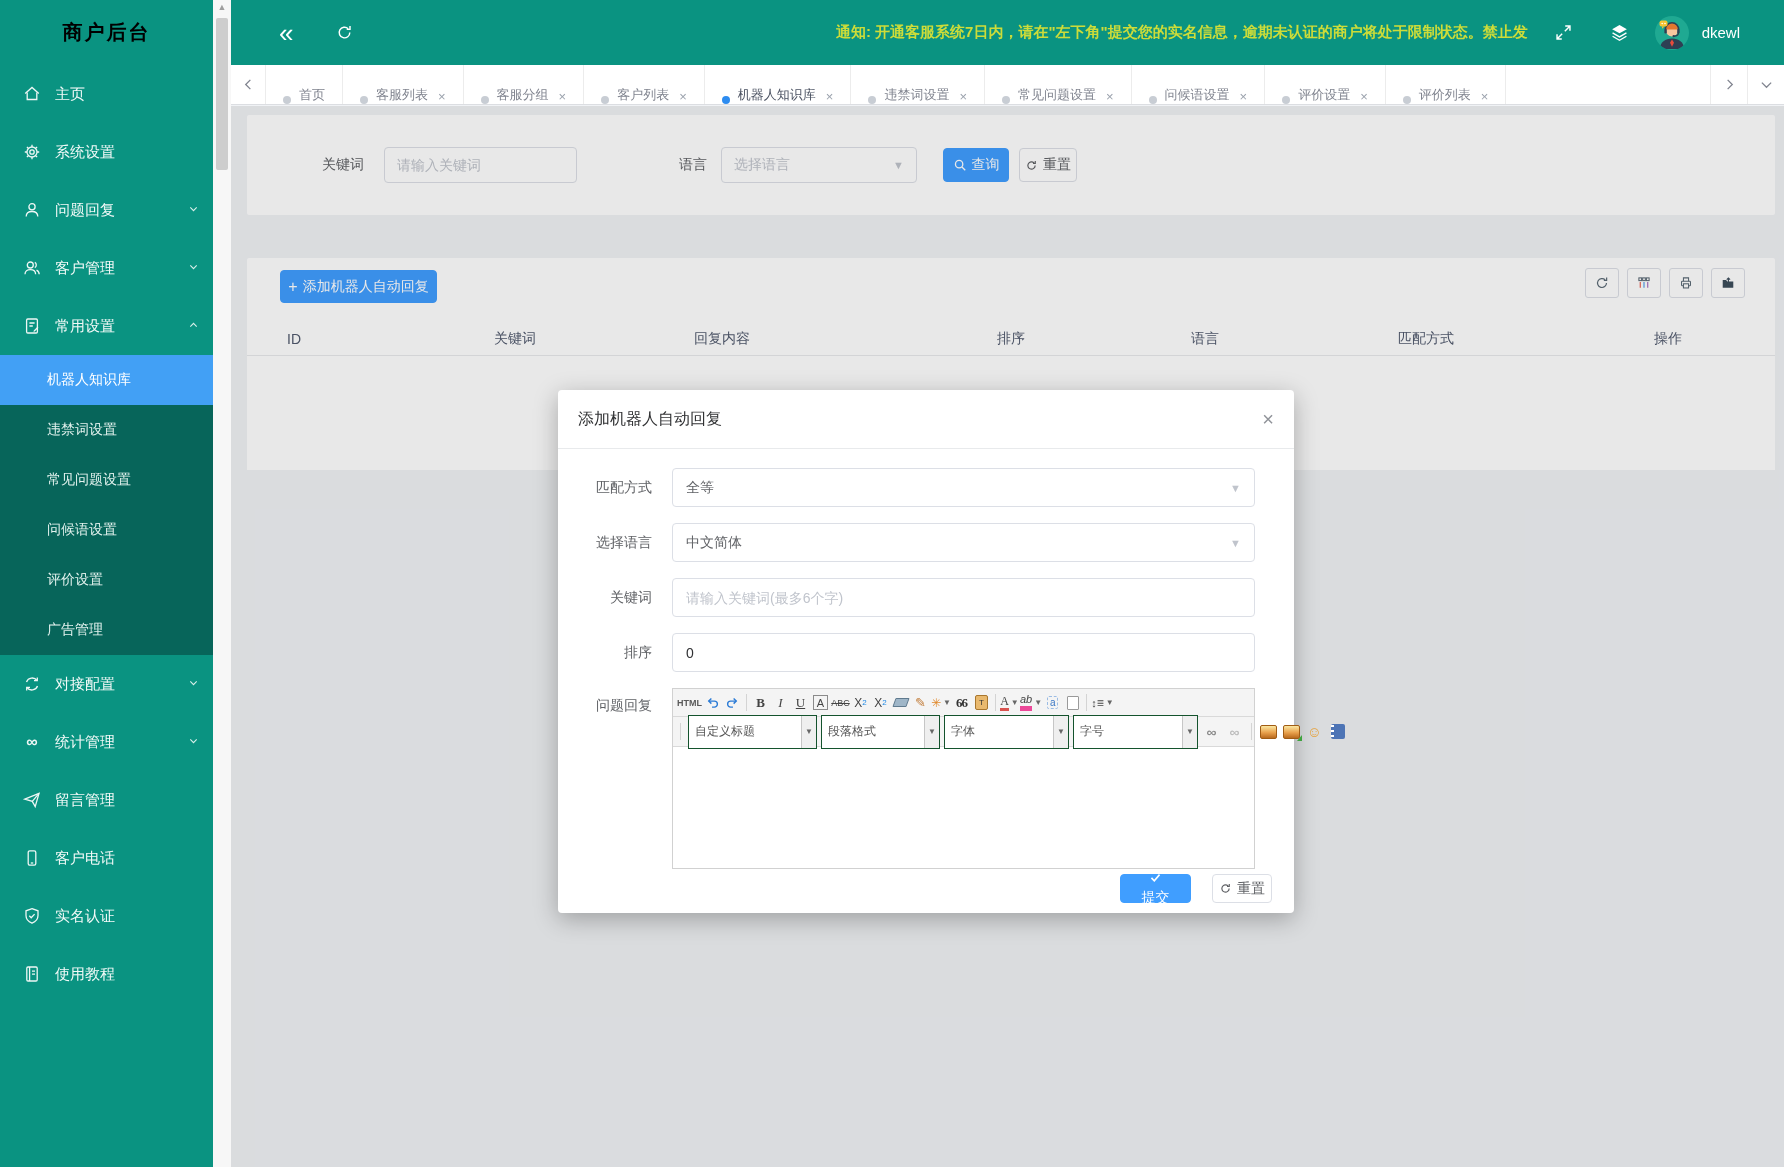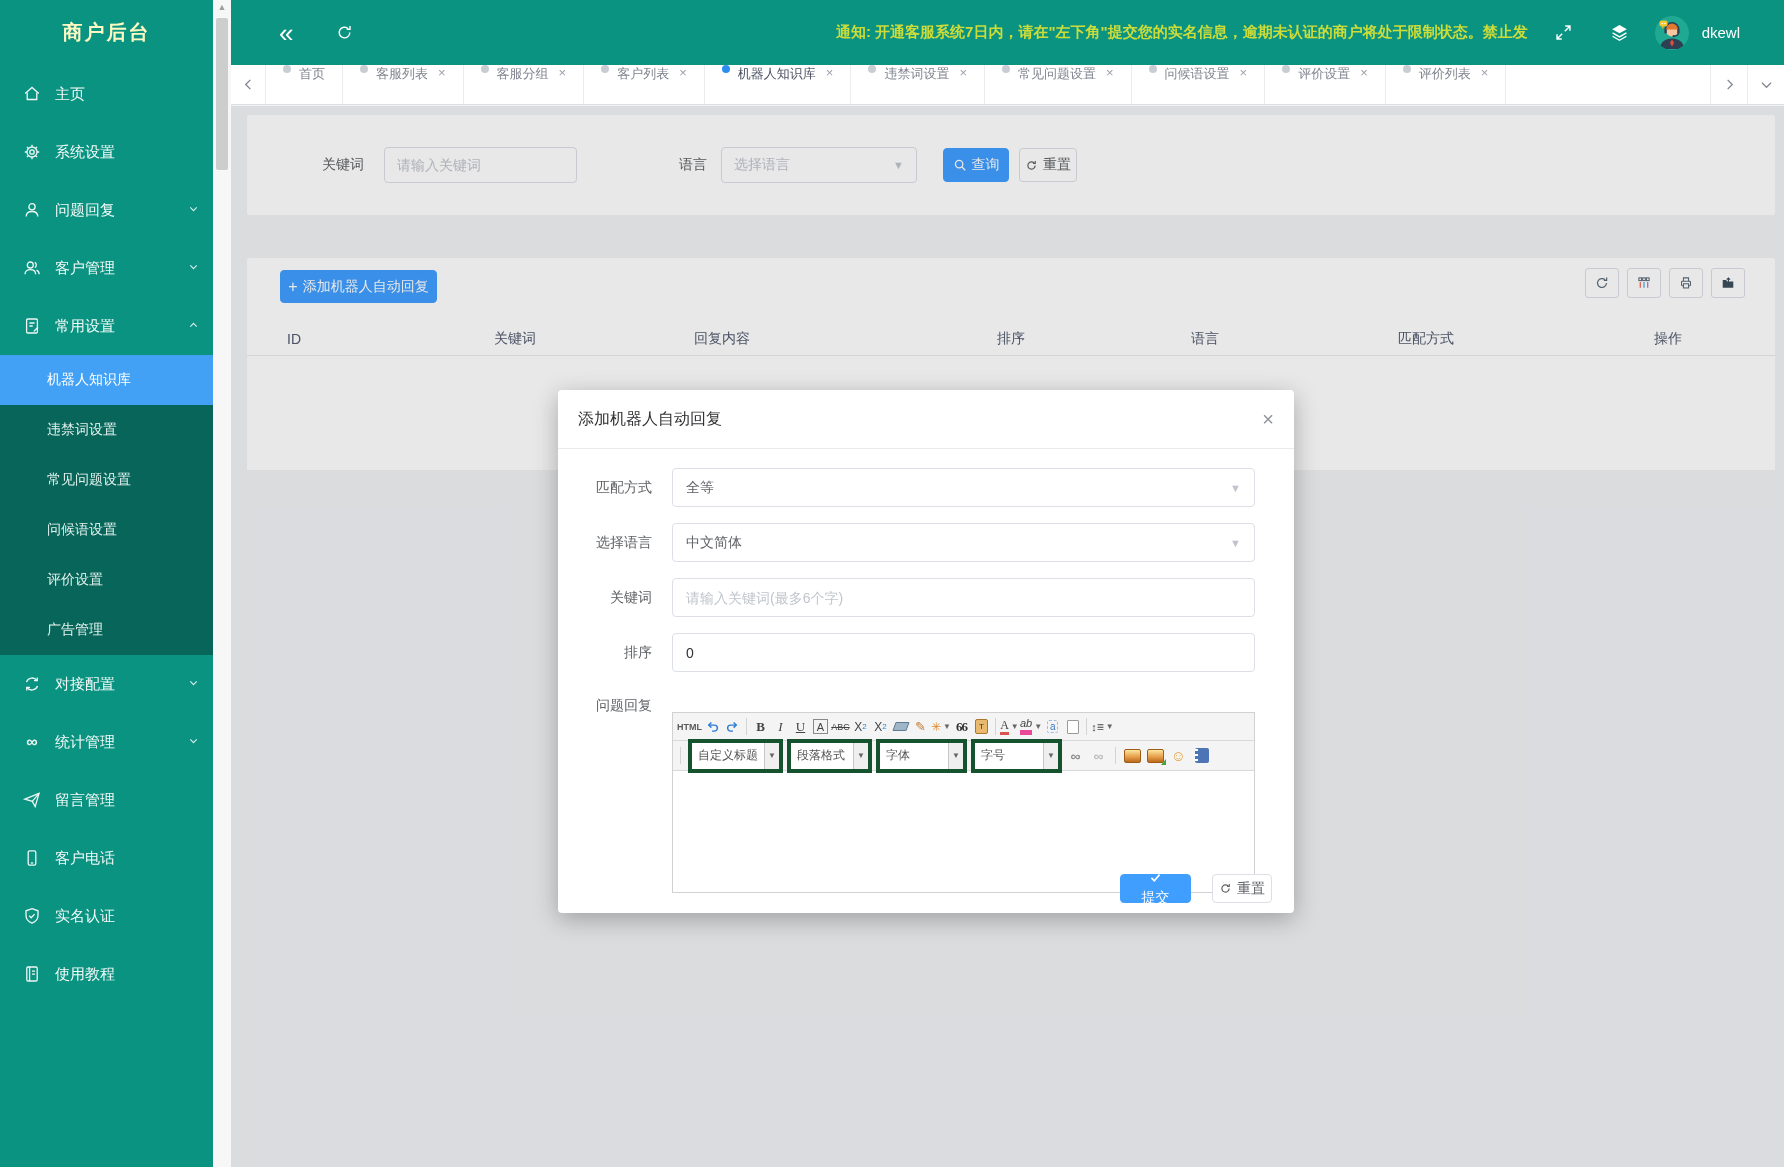--- a/index.html
+++ b/index.html
@@ -2,21 +2,21 @@
 <html><head>
 <meta charset="utf-8">
 <style>
   * { margin:0; padding:0; box-sizing:border-box; }
   html,body { width:1784px; height:1167px; overflow:hidden; }
   body { font-family:"Liberation Sans","DejaVu Sans",sans-serif; background:#f0f2f5; position:relative; }
   svg { display:block; }
 
   
   .sidebar { position:absolute; left:0; top:0; width:213px; height:1167px; background:#0a9381; color:#f2faf8; z-index:5; }
-  .logo { height:65px; display:flex; align-items:center; justify-content:center; font-size:20px; font-weight:bold; color:#fef9c3; letter-spacing:2px; }
+  .logo { height:65px; display:flex; align-items:center; justify-content:center; font-size:20px; font-weight:bold; color:#000000; letter-spacing:2px; }
   .menu { }
   .s-item { height:58px; display:flex; align-items:center; padding-left:22px; position:relative; cursor:pointer; font-size:15px; }
   .s-item .s-ico { width:20px; height:20px; margin-right:13px; color:#eef7f5; }
   .s-chev { position:absolute; right:14px; top:50%; margin-top:-5px; color:#d8efe9; }
   .submenu { background:#07655a; }
   .sub-item { height:50px; display:flex; align-items:center; padding-left:47px; font-size:14px; color:#e2f2ee; cursor:pointer; }
   .sub-item.active { background:#42a0f5; color:#fff; }
 
   
   .side-scroll { position:absolute; left:213px; top:0; width:18px; height:1167px; background:#f7f7f7; z-index:6; }
@@ -32,21 +32,21 @@
   .tb-layers { margin-left:36px; color:#fff; cursor:pointer; }
   .tb-avatar { margin-left:24px; cursor:pointer; }
   .tb-name { margin-left:12px; margin-right:44px; color:#fff; font-size:15px; cursor:pointer; }
 
   
   .tabbar { position:absolute; left:231px; top:65px; right:0; height:40px; background:#fff; border-bottom:1px solid #dcdee2; display:flex; z-index:4; }
   .tab-nav { width:35px; display:flex; align-items:center; justify-content:center; color:#80848f; cursor:pointer; }
   .tab-nav.l { border-right:1px solid #ececec; }
   .tab-nav.r { border-left:1px solid #ececec; width:37px; }
   .tabs { flex:1; display:flex; overflow:hidden; }
-  .tab { display:inline-flex; align-items:flex-start; gap:8px; padding:0 17px; border-right:1px solid #ececec; font-size:13px; color:#80848f; background:#fff; cursor:pointer; white-space:nowrap; }
+  .tab { display:inline-flex; align-items:flex-end; gap:8px; padding:0 17px; border-right:1px solid #ececec; font-size:13px; color:#80848f; background:#fff; cursor:pointer; white-space:nowrap; }
   .tab .dot { width:8px; height:8px; border-radius:50%; background:#c8cdd4; }
   .tab.active { color:#495060; }
   .tab.active .dot { background:#2d8cf0; }
   .tab .x { color:#9aa1ac; font-size:13px; margin-left:2px; }
 
   
   .content { position:absolute; left:231px; top:106px; right:0; bottom:0; background:#f0f2f5; z-index:1; }
   .card { position:absolute; left:16px; width:1528px; background:#fff; border-radius:2px; }
   .filter-card { top:9px; height:100px; }
   .f-label { position:absolute; top:0; height:100px; display:flex; align-items:center; font-size:14px; color:#606266; }
@@ -78,21 +78,21 @@
   .m-row.top { align-items:flex-start;border-radius:8px; }
   .m-label { width:114px; text-align:right; padding-right:20px; font-size:14px; color:#606266; flex:none; }
   .m-row.top .m-label { margin-top:9px; }
   .m-sel { width:583px; height:39px; border:1px solid #dcdfe6; border-radius:4px; display:flex; align-items:center; justify-content:space-between; padding:0 13px; font-size:14px; color:#606266; cursor:pointer; background:#fff; }
   .m-sel .arr { color:#c0c4cc; font-size:11px; }
   .m-inp { width:583px; height:39px; border:1px solid #dcdfe6; border-radius:4px; padding:0 13px; font-size:14px; color:#303133; font-family:inherit; }
   .m-inp::placeholder { color:#c0c4cc; }
   .m-foot { position:absolute; right:22px; bottom:10px; display:flex; gap:21px; }
 
   
-  .editor { width:583px; border:1px solid #d1d1d1; background:#fff;margin-top:24px; }
+  .editor { width:583px; border:1px solid #d1d1d1; background:#fff; }
   .ed-row { display:flex; align-items:center; background:#f4f4f4; border-bottom:1px solid #d9d9d9; padding:0 4px; }
   .ed-row1 { height:28px; gap:1px; }
   .ed-row2 { height:30px; gap:4px; }
   .ed-content { height:121px; background:#fff; }
   .ti { display:inline-flex; align-items:center; justify-content:center; min-width:19px; height:21px; font-size:12px; color:#444; cursor:pointer; border-radius:2px; }
   .ed-sep { width:1px; height:17px; background:#d4d4d4; margin:0 3px; flex:none; }
   .t-html { font-size:9px; font-weight:bold; color:#5a5a5a; letter-spacing:0; }
   .t-b { font-family:"Liberation Serif","DejaVu Serif",serif; font-weight:bold; font-size:13px; }
   .t-i { font-family:"Liberation Serif","DejaVu Serif",serif; font-style:italic; font-size:13px; }
   .t-u { font-family:"Liberation Serif","DejaVu Serif",serif; text-decoration:underline; font-size:13px; }
@@ -102,21 +102,21 @@
   .t-eraser { width:14px; height:9px; background:#9fb6c8; border:1px solid #5f7a8e; transform:skewX(-20deg); border-radius:1px; }
   .t-broom { color:#c07a36; font-size:13px; }
   .t-magic { color:#e08a2e; font-size:12px; }
   .t-quote { font-family:"Liberation Serif","DejaVu Serif",serif; font-weight:bold; font-size:13px; color:#333; letter-spacing:-1px; }
   .t-clip { width:13px; height:15px; background:#e9b96e; border:1px solid #a9772e; border-radius:2px; font-size:8px; color:#333; display:flex; align-items:center; justify-content:center; }
   .t-fcolor { font-family:"Liberation Serif","DejaVu Serif",serif; font-size:12px; border-bottom:3px solid #d9534f; line-height:1; padding-bottom:1px; }
   .t-bcolor { font-style:italic; font-size:11px; border-bottom:5px solid #ec4899; line-height:1; padding-bottom:1px; }
   .t-anchor { color:#3a77c4; border:1px dashed #9bbce4; font-size:10px; padding:0 2px; border-radius:2px; }
   .t-page { width:12px; height:14px; border:1px solid #9a9a9a; background:#fff; border-radius:1px; }
   .t-caret { font-size:8px; color:#666; margin-left:2px; }
-  .combo { display:flex; border:4px solid #14532d; background:#fff; height:34px; align-items:center; cursor:pointer; }
+  .combo { display:flex; border:1px solid #14532d; background:#fff; height:34px; align-items:center; cursor:pointer;gap:40px; }
   .combo .cv { padding:0 6px; font-size:12px; color:#555; white-space:nowrap; }
   .combo .ca { width:15px; height:100%; border-left:1px solid #c6c6c6; background:#efefef; display:flex; align-items:center; justify-content:center; font-size:8px; color:#666; }
   .t-link { color:#8a8a8a; font-size:14px; font-weight:bold; }
   .t-unlink { color:#bcbcbc; font-size:14px; font-weight:bold; }
   .pic { width:17px; height:14px; border-radius:2px; border:1px solid #a05c14; background:linear-gradient(180deg,#fbe7a0 0%,#e8a04c 55%,#b96a1e 100%); position:relative; }
   .pic.multi:after { content:""; position:absolute; right:-3px; bottom:-3px; width:0; height:0; border-left:5px solid transparent; border-bottom:6px solid #3fa33f; }
   .t-smile { color:#e6a23c; font-size:15px; }
   .t-video { width:14px; height:15px; background:#4d74b5; border-radius:2px; background-image:repeating-linear-gradient(180deg,#fff 0 2px,transparent 2px 5px); background-size:3px 100%; background-repeat:repeat-y; background-position:0 1px, 11px 1px; }
 
   .chk { stroke:#fff; stroke-width:2; fill:none; }

